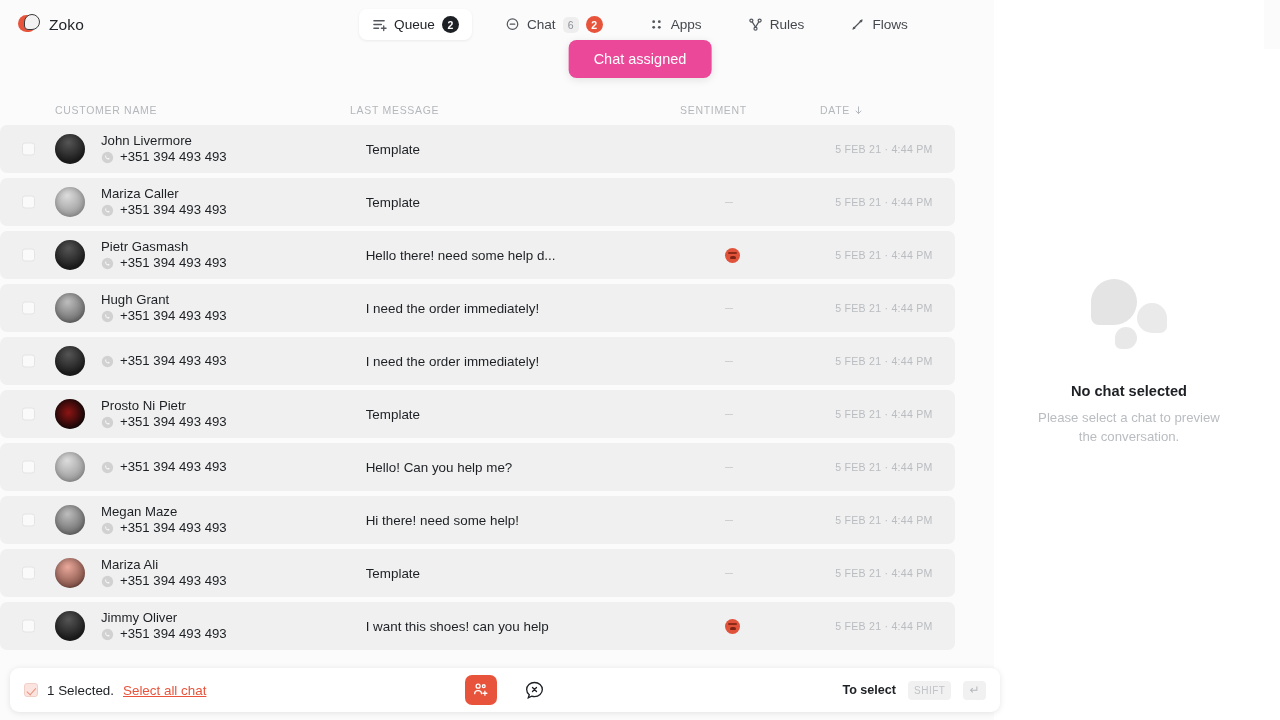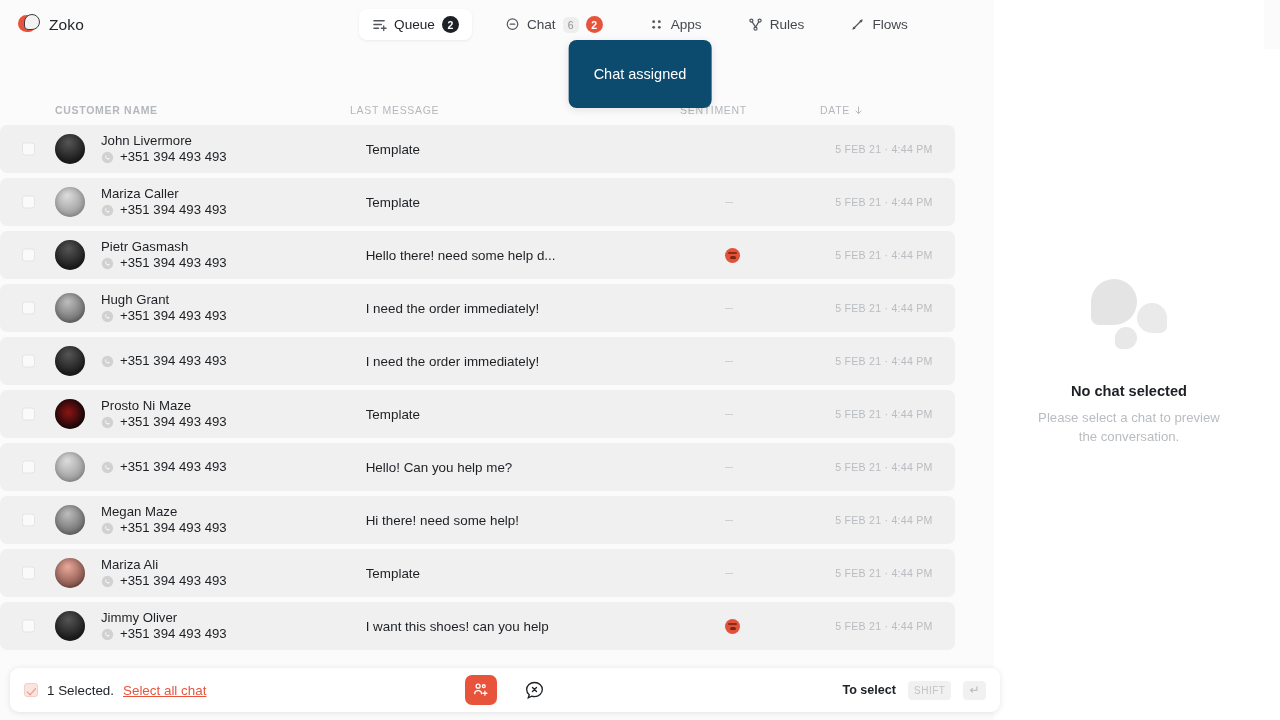--- a/index.html
+++ b/index.html
@@ -64,32 +64,32 @@
   .org-avatar { width: 24px; height: 24px; border-radius: 50%;
                 background: radial-gradient(circle at 40% 32%, #c9c9c9, #8e8e8e 62%, #6f6f6f);
                 box-shadow: inset 0 0 5px rgba(0,0,0,.18); }
   .org-name { font-size: 14px; color: #22252a; }
   .chev { width: 9px; height: 9px; border-right: 1.5px solid #44484e;
           border-bottom: 1.5px solid #44484e; transform: rotate(45deg) translate(-2px,-2px); }
 
   
   .toast {
     position: absolute; top: 40px; left: 50%; transform: translateX(-50%);
-    background: #0c4a6e; color: #fff; font-size: 14.5px;
-    padding: 26px 25px; border-radius: 8px; z-index: 40;
+    background: #ec4899; color: #fff; font-size: 14.5px;
+    padding: 11px 25px; border-radius: 8px; z-index: 40;
     box-shadow: 0 2px 8px rgba(0,0,0,.10);
   }
 
   
   .right-panel-bg { position: absolute; right: 0; top: 30px; width: 270px; height: 690px; background: #fff; }
 
   .list-area { position: absolute; left: 0; top: 95px; width: 1010px; height: 575px; }
   .thead { display: flex; align-items: center; height: 30px; padding: 0 0 0 55px; }
   .th { font-size: 10.5px; letter-spacing: .7px; color: #b4b7bb; text-transform: uppercase; }
-  .th.c-name { width: 295px; font-weight: bold; }
+  .th.c-name { width: 295px; }
   .th.c-msg  { width: 330px; }
   .th.c-sent { width: 140px; }
   .th.c-date { width: 120px; display: flex; align-items: center; gap: 4px; }
 
   .rows { position: relative; }
   .row {
     position: relative; display: flex; align-items: center;
     height: 48px; margin: 0 0 5px 0; padding-left: 55px;
     background: #f0f0f0; border-radius: 7px; width: 955px; cursor: pointer;
   }
@@ -378,21 +378,21 @@
           <div class="msg">I need the order immediately!</div>
           <div class="sent">
             <span class="dash"></span>
           </div>
           <div class="date">5 FEB 21 · 4:44 PM</div>
         </div>
         <div class="row">
           <span class="row-check"></span>
           <span class="avatar av-red"></span>
           <div class="cust">
-            <span class="cust-name">Prosto Ni Maze</span>
+            <span class="cust-name">Prosto Ni Pietr</span>
             <span class="cust-phone-line">
               <svg class="wa-ic" viewBox="0 0 16 16">
                 <circle cx="8" cy="8" r="7" fill="#b9b9b9"></circle>
                 <path d="M5.6 4.8c.2 0 .4 0 .5.3l.5 1.1c.1.2 0 .4-.1.5l-.3.3c-.1.1-.1.2 0 .4.4.7 1 1.3 1.8 1.6.2.1.3.1.4 0l.3-.4c.1-.2.3-.2.5-.1l1.1.5c.2.1.3.3.2.5-.1.6-.7 1.1-1.3 1.1-2 0-4.1-2.1-4.1-4.1 0-.6.4-1.2 1-1.3l-.5-.4Z" fill="#fff"></path>
               </svg>
               <span class="cust-phone">+351 394 493 493</span>
             </span>
           </div>
           <div class="msg">Template</div>
           <div class="sent">

